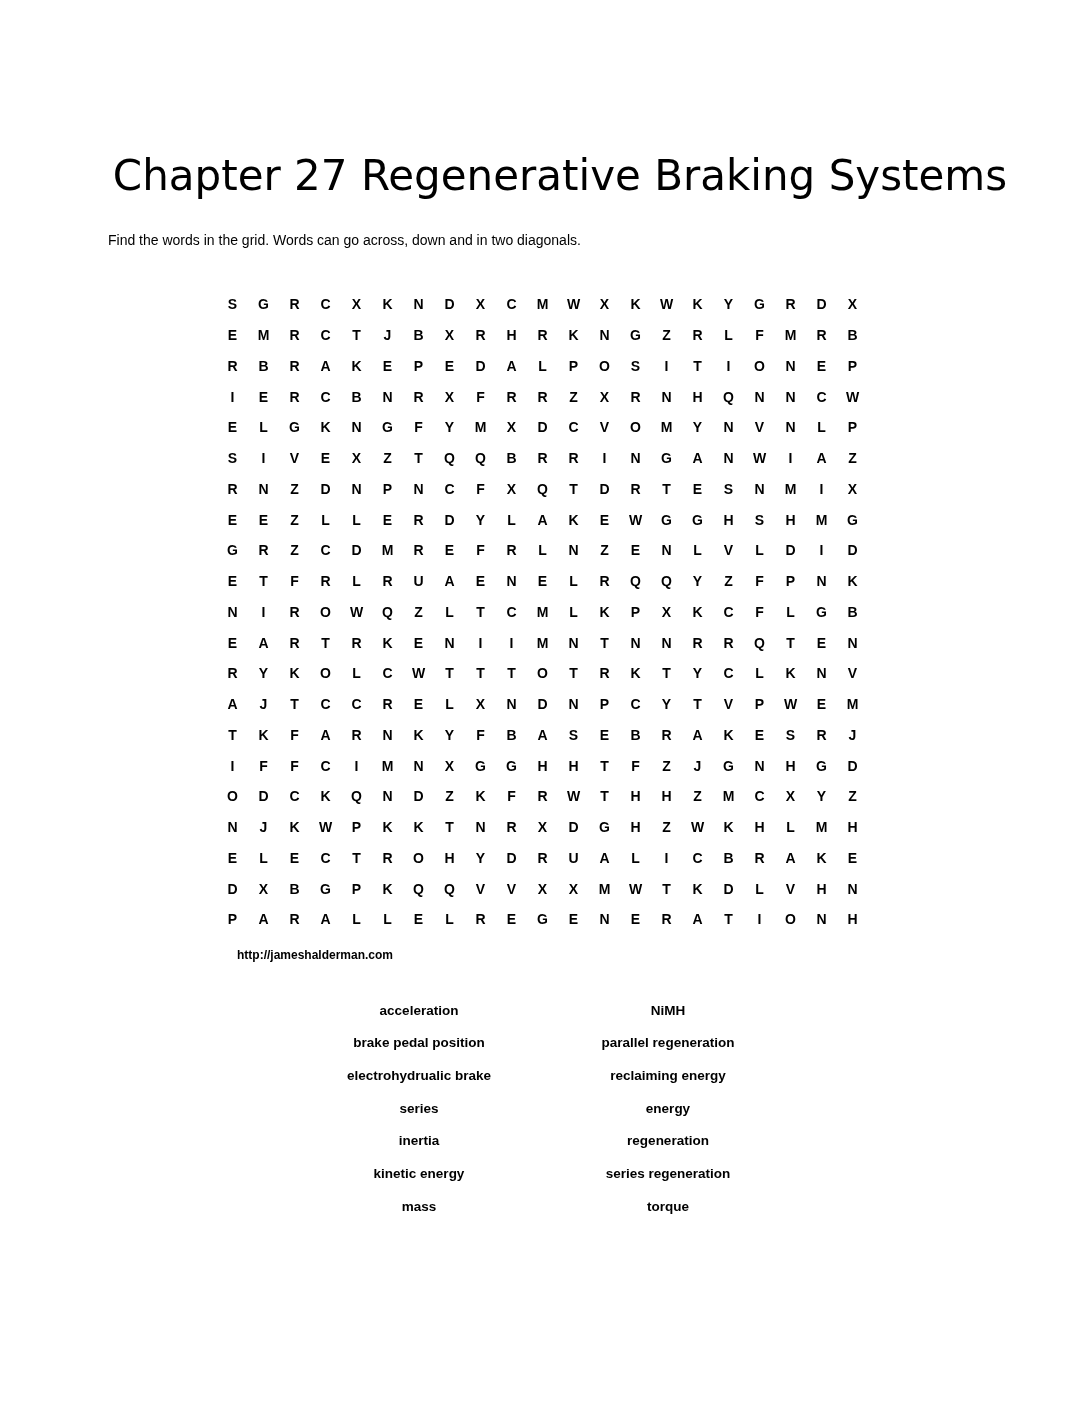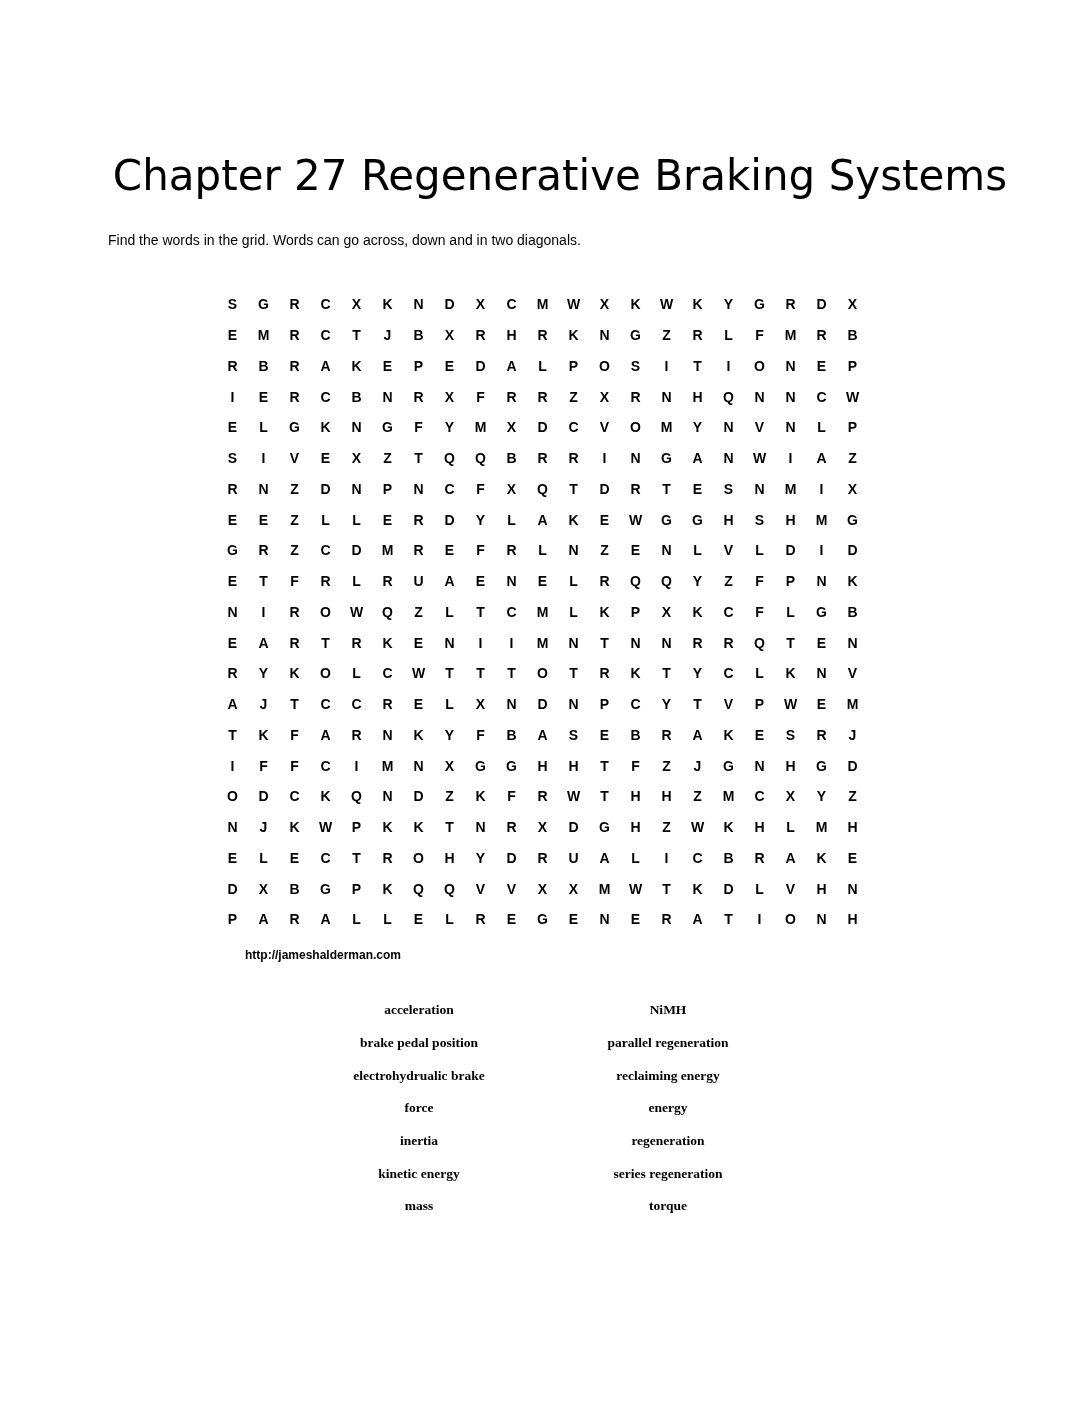--- a/index.html
+++ b/index.html
@@ -45,29 +45,27 @@
     display: flex;
     align-items: center;
     justify-content: center;
   }
   .source-url {
     position: absolute;
     left: 237px;
     top: 948px;
     font-size: 12px;
     font-weight: 700;
-    margin-left: 8px;
   }
   .word-col {
     position: absolute;
     top: 994px;
     width: 340px;
     font-size: 13.5px;
     font-weight: 700;
-    font-family: Liberation Serif, serif;
   }
   .word-col-left  { left: 249px; }
   .word-col-right { left: 498px; }
   .word-item {
     height: 32.65px;
     display: flex;
     align-items: center;
     justify-content: center;
     white-space: nowrap;
   }
@@ -522,21 +520,21 @@
     <span>N</span>
     <span>H</span>
   </div>
 
 <div class="source-url">http://jameshalderman.com</div>
 
 <div class="word-col word-col-left">
     <div class="word-item">acceleration</div>
     <div class="word-item">brake pedal position</div>
     <div class="word-item">electrohydrualic brake</div>
-    <div class="word-item">force</div>
+    <div class="word-item">series</div>
     <div class="word-item">inertia</div>
     <div class="word-item">kinetic energy</div>
     <div class="word-item">mass</div>
   </div>
 
 <div class="word-col word-col-right">
     <div class="word-item">NiMH</div>
     <div class="word-item">parallel regeneration</div>
     <div class="word-item">reclaiming energy</div>
     <div class="word-item">energy</div>

